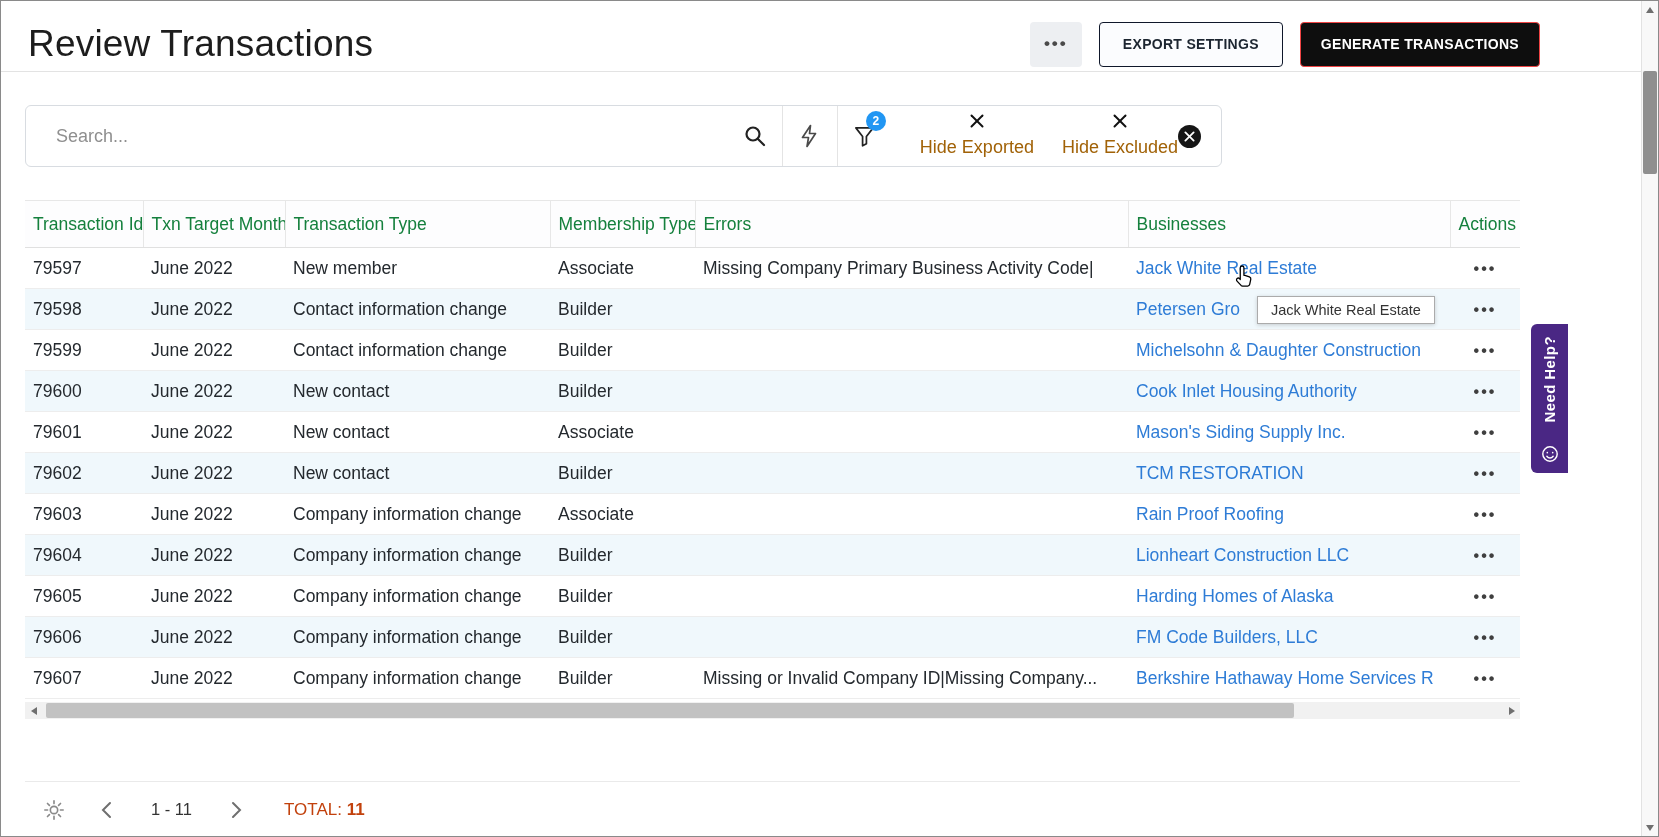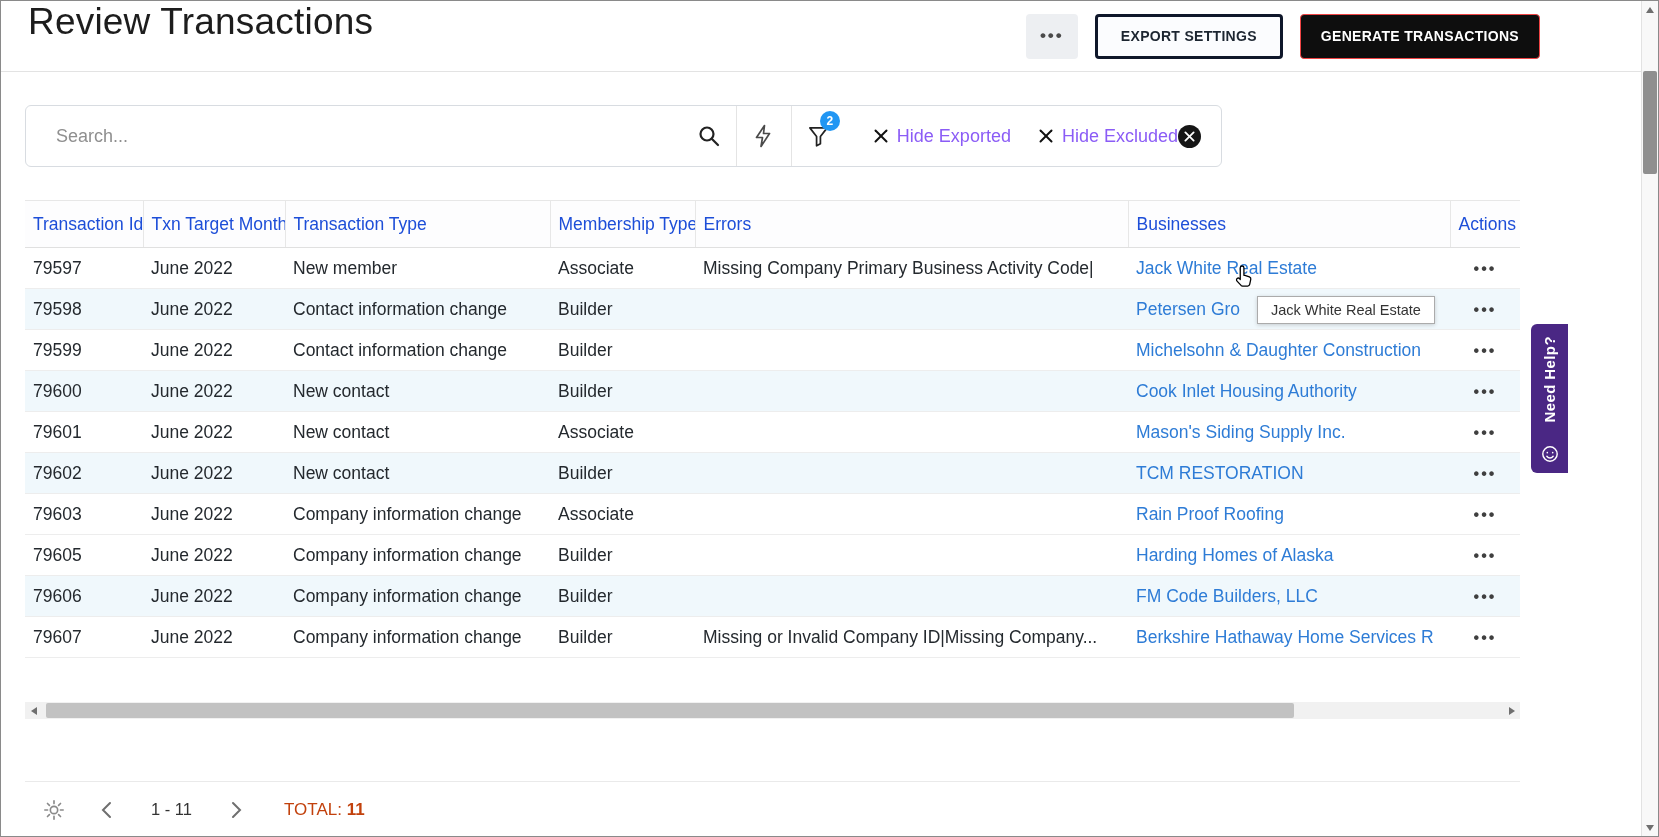--- a/index.html
+++ b/index.html
@@ -6,57 +6,57 @@
   html,body { background:#cfcfcf; }
   .page {
     position:relative; width:1659px; height:837px; background:#fff;
     border:1px solid #8a8a8a; overflow:hidden; cursor:default;
     font-family:"Liberation Sans", sans-serif; color:#222;
   }
 
   
   .titlebar {
     height:71px; border-bottom:1px solid #e3e3e3;
-    display:flex; padding:0 118px 0 27px;
+    display:flex; align-items:center; padding:16px 118px 0 27px;
   }
   .page-title { font-size:37px; font-weight:400; color:#1d1d1d; flex:1; letter-spacing:.2px; }
   .title-actions { display:flex; align-items:center; gap:17px; }
   .btn { height:45px; border-radius:4px; display:flex; align-items:center; justify-content:center;
          font-family:"Liberation Sans",sans-serif; cursor:pointer; }
   .more-btn { width:52px; background:#edeff2; border:none; color:#4a4a4a; font-size:17px; letter-spacing:2px; font-weight:700; }
-  .export-btn { background:#fbfcfe; border:3px solid #0f172a; color:#1c2530; font-weight:700; font-size:14px; padding:0 23px; letter-spacing:.3px; }
+  .export-btn { background:#fbfcfe; border:1px solid #0f172a; color:#1c2530; font-weight:700; font-size:14px; padding:0 23px; letter-spacing:.3px; }
   .generate-btn { background:#0e0e0e; border:1px solid #ef4444; color:#fff; font-weight:700; font-size:14px; padding:0 20px; letter-spacing:.3px; }
 
   
   .searchbar {
     position:absolute; left:24px; top:104px; width:1197px; height:62px;
     border:1px solid #d8dce1; border-radius:6px; display:flex; align-items:center; background:#fff;
   }
   .search-input { flex:1; height:100%; border:none; outline:none; font-size:18px; color:#333;
     padding:0 12px 0 30px; font-family:"Liberation Sans",sans-serif; background:transparent; }
   .search-input::placeholder { color:#8f8f8f; }
   .bar-icon { width:54px; height:100%; display:flex; align-items:center; justify-content:center; cursor:pointer; }
   .vdiv { width:1px; height:100%; background:#e4e4e4; }
   .funnel-wrap { position:relative; }
   .filter-badge {
     position:absolute; top:5px; right:6px; width:20px; height:20px; border-radius:50%;
     background:#2196f3; color:#fff; font-size:12px; font-weight:700;
     display:flex; align-items:center; justify-content:center;
   }
-  .chip { display:flex; align-items:center; gap:9px; font-size:18px; color:#8b5cf6; margin-left:28px; cursor:pointer; white-space:nowrap; }
+  .chip { display:flex; align-items:center; gap:9px; font-size:18px; color:#a16207; margin-left:28px; cursor:pointer; white-space:nowrap;flex-direction:column; }
   .clear-btn { margin-left:auto; margin-right:20px; width:23px; height:23px; border-radius:50%;
     background:#161616; display:flex; align-items:center; justify-content:center; cursor:pointer; flex:0 0 auto; }
 
   
   .table-wrap { position:absolute; left:24px; top:199px; width:1495px; }
   table { width:100%; border-collapse:collapse; table-layout:fixed; }
   col.c0{width:118px;} col.c1{width:142px;} col.c2{width:265px;} col.c3{width:145px;}
   col.c4{width:433px;} col.c5{width:322px;} col.c6{width:70px;}
   thead th {
-    height:47px; font-weight:400; font-size:17.5px; color:#1d4ed8; text-align:left;
+    height:47px; font-weight:400; font-size:17.5px; color:#15803d; text-align:left;
     padding:0 8px; background:#fdfdfe; white-space:nowrap; overflow:hidden;
     border-top:1px solid #e7e7e7; border-bottom:1px solid #e0e0e0; border-right:1px solid #e7e7e7;
   }
   thead th:last-child { border-right:none; }
   tbody td {
     height:41px; padding:0 8px; font-size:17.5px; color:#24292e;
     border-bottom:1px solid #ededed; white-space:nowrap; overflow:hidden;
   }
   tbody tr.alt { background:#f0f8fc; }
   a.biz { color:#2e7cd6; text-decoration:none; cursor:pointer; }
@@ -246,20 +246,29 @@
           </tr>
           <tr>
             <td>79603</td>
             <td>June 2022</td>
             <td>Company information change</td>
             <td>Associate</td>
             <td></td>
             <td><a href="#" class="biz">Rain Proof Roofing</a></td>
             <td class="dots-cell"><span class="dots">•••</span></td>
           </tr>
+          <tr class="alt">
+            <td>79604</td>
+            <td>June 2022</td>
+            <td>Company information change</td>
+            <td>Builder</td>
+            <td></td>
+            <td><a href="#" class="biz">Lionheart Construction LLC</a></td>
+            <td class="dots-cell"><span class="dots">•••</span></td>
+          </tr>
           <tr>
             <td>79605</td>
             <td>June 2022</td>
             <td>Company information change</td>
             <td>Builder</td>
             <td></td>
             <td><a href="#" class="biz">Harding Homes of Alaska</a></td>
             <td class="dots-cell"><span class="dots">•••</span></td>
           </tr>
           <tr class="alt">

